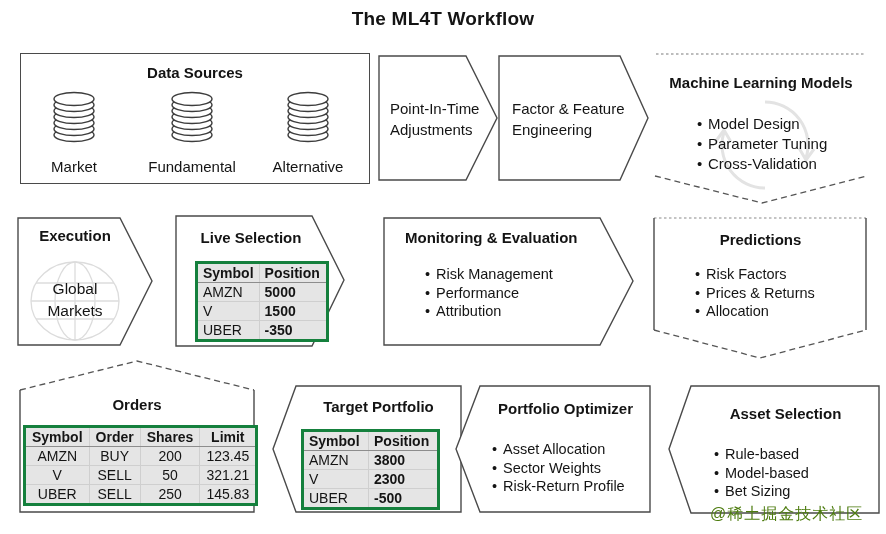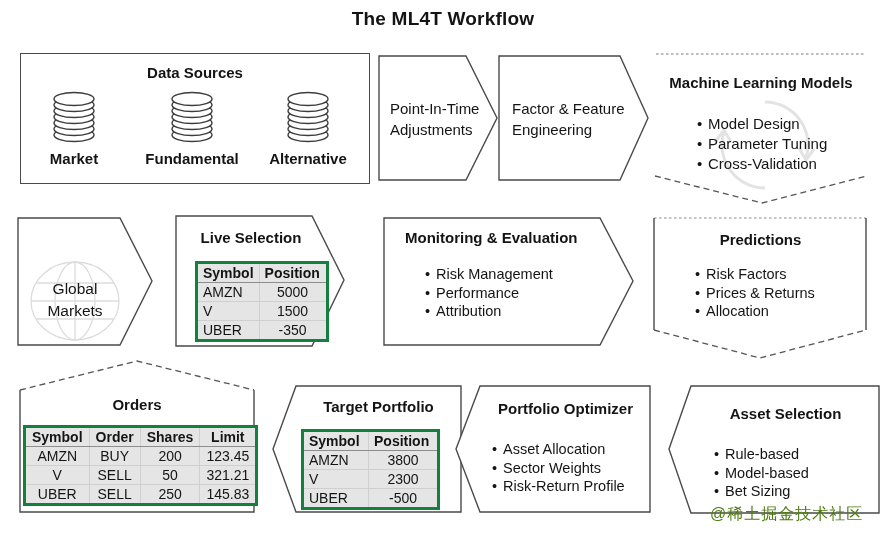--- a/index.html
+++ b/index.html
@@ -14,27 +14,27 @@
     font-size:19px;font-weight:bold;letter-spacing:.2px;
   }
   .node{position:absolute;}
   .node-title{font-size:15px;font-weight:bold;white-space:nowrap;}
   .node-title.ctr{text-align:center;}
   .two-line{font-size:15px;line-height:21px;white-space:nowrap;}
   .bullets{font-size:14.5px;line-height:18.5px;}
   .bullet{position:relative;padding-left:11px;white-space:nowrap;}
   .bullet::before{content:"\2022";position:absolute;left:0;top:0;}
   .db-col{position:absolute;width:110px;text-align:center;}
-  .db-label{font-size:15px;font-weight:bold;margin-top:2px;}
+  .db-label{font-size:15px;font-weight:normal;margin-top:10px;}
   table.dtable{border-collapse:collapse;background:#e5e5e5;border:3px solid #15803d;}
   table.dtable th, table.dtable td{
     border:1px solid #cfcfcf;padding:0 5px;font-size:14px;line-height:18px;
   }
   table.dtable th{font-weight:bold;border-bottom:1px solid #8d8d8d;text-align:left;}
-  table.dtable td.num{text-align:center;}
+  table.dtable td.num{text-align:left;font-weight:bold;}
   table.dtable.all-center th, table.dtable.all-center td{text-align:center;padding:0 6px;}
   .watermark{
     position:absolute;left:710px;top:504px;font-size:16px;color:#4d7c0f;
     letter-spacing:1px;white-space:nowrap;
   }
 </style>
 </head>
 <body>
 
 <div id="canvas">
@@ -138,20 +138,21 @@
     <svg class="abs" style="left:10px;top:42px;" width="96" height="84" viewBox="0 0 96 84">
       <g fill="none" stroke="#dcdcdc" stroke-width="1.3">
         <ellipse cx="48" cy="42" rx="44" ry="39"></ellipse>
         <ellipse cx="48" cy="42" rx="20" ry="39"></ellipse>
         <line x1="48" y1="3" x2="48" y2="81"></line>
         <line x1="4" y1="42" x2="92" y2="42"></line>
         <line x1="9" y1="24" x2="87" y2="24"></line>
         <line x1="9" y1="60" x2="87" y2="60"></line>
       </g>
     </svg>
+    <div class="node-title ctr abs" style="left:0;top:10px;width:116px;">Execution</div>
     <div class="abs" style="left:0;top:61px;width:116px;text-align:center;font-size:15.5px;line-height:22px;">
       <div>Global</div>
       <div>Markets</div>
     </div>
   </div>
 
   <div class="node" style="left:175px;top:215px;width:171px;height:132px;">
     <svg class="shape-svg" viewBox="0 0 171 132">
       <polygon points="1,1 137,1 169,65 137,131 1,131" fill="#ffffff" stroke="#4a4a4a" stroke-width="1.4"></polygon>
     </svg>

